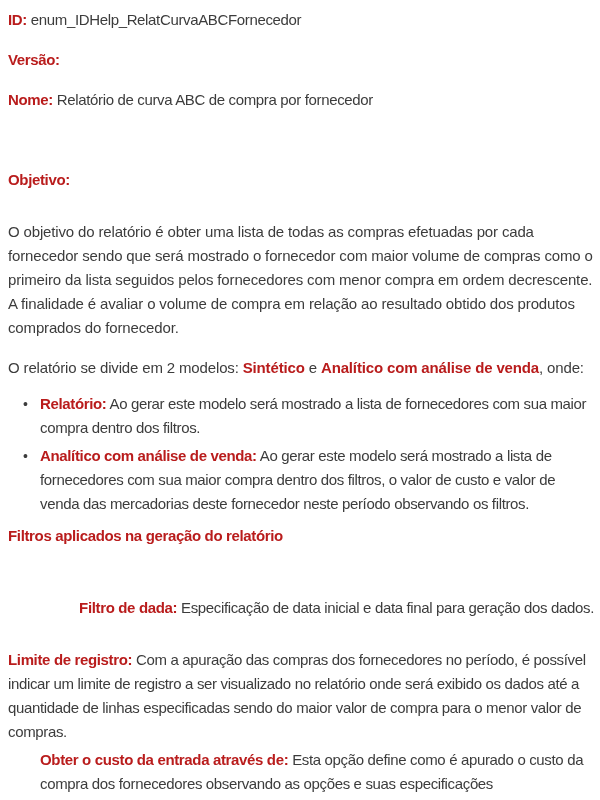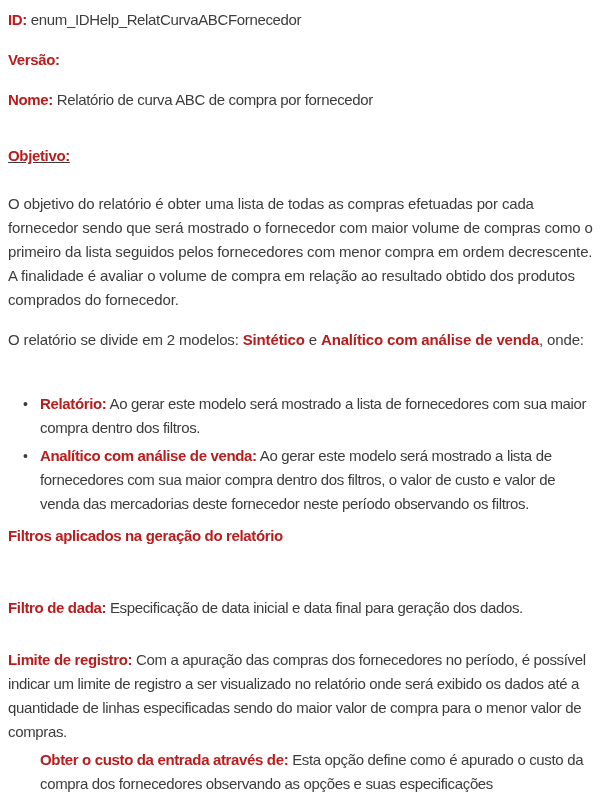--- a/index.html
+++ b/index.html
@@ -5,21 +5,21 @@
   html, body { margin: 0; padding: 0; background: #ffffff; }
   body {
     width: 600px; height: 800px; overflow: hidden;
     font-family: "Liberation Sans", sans-serif;
     color: #3c3c3c;
     font-size: 15px;
   }
   .doc { padding: 0 8px; position: relative; }
   .p { position: absolute; left: 8px; right: 6px; line-height: 24px; margin: 0; }
   .narrow { letter-spacing: -0.35px; }
-  .wide { letter-spacing: -0.15px; }
+  .wide { letter-spacing: -0.15px; margin-top: 28px; }
   b { font-weight: bold; color: #b91c1c; }
   .list { position: absolute; left: 8px; right: 6px; margin: 0; padding: 0; list-style: none; }
   .list li { position: relative; padding-left: 32px; line-height: 24px; margin-bottom: 4px; }
   .bullet { position: absolute; left: 15px; top: 0; font-size: 14px; }
 </style>
 </head>
 <body>
 
 <div class="doc">
 
@@ -31,21 +31,21 @@
   <p class="p narrow" style="top:48px;">
     <b>Versão:</b>
     <span></span>
   </p>
 
   <p class="p narrow" style="top:88px;">
     <b>Nome:</b>
     <span>Relatório de curva ABC de compra por fornecedor</span><br>
   </p>
 
-  <p class="p narrow" style="top:144px;text-decoration:underline;">
+  <p class="p narrow" style="top:168px;">
     <b>Objetivo:</b>
   </p>
 
   <p class="p wide" style="top:192px;">O objetivo do relatório é obter uma lista de todas as compras efetuadas por cada fornecedor sendo que será mostrado o fornecedor com maior volume de compras como o primeiro da lista seguidos pelos fornecedores com menor compra em ordem decrescente. A finalidade é avaliar o volume de compra em relação ao resultado obtido dos produtos comprados do fornecedor.</p>
 
   <p class="p wide" style="top:328px;">
     <span>O relatório se divide em 2 modelos: </span><b>Sintético</b><span> e </span><b>Analítico com análise de venda</b><span>, onde:</span>
   </p>
 
   <ul class="list narrow" style="top:392px;">
@@ -56,21 +56,21 @@
     <li>
       <span class="bullet">•</span>
       <b>Analítico com análise de venda:</b><span> Ao gerar este modelo será mostrado a lista de fornecedores com sua maior compra dentro dos filtros, o valor de custo e valor de venda das mercadorias deste fornecedor neste período observando os filtros.</span>
     </li>
   </ul>
 
   <p class="p narrow" style="top:524px;">
     <b>Filtros aplicados na geração do relatório</b>
   </p>
 
-  <p class="p narrow" style="top:596px;">
+  <p class="p narrow" style="top:596px;text-align:right;">
     <b>Filtro de dada:</b><span> Especificação de data inicial e data final para geração dos dados.</span>
   </p>
 
   <p class="p narrow" style="top:648px;">
     <b>Limite de registro:</b><span> Com a apuração das compras dos fornecedores no período, é possível indicar um limite de registro a ser visualizado no relatório onde será exibido os dados até a quantidade de linhas especificadas sendo do maior valor de compra para o menor valor de compras.</span>
   </p>
 
   <p class="p narrow" style="top:748px;margin-left:32px;">
     <b>Obter o custo da entrada através de:</b><span> Esta opção define como é apurado o custo da compra dos fornecedores observando as opções e suas especificações</span>
   </p>

